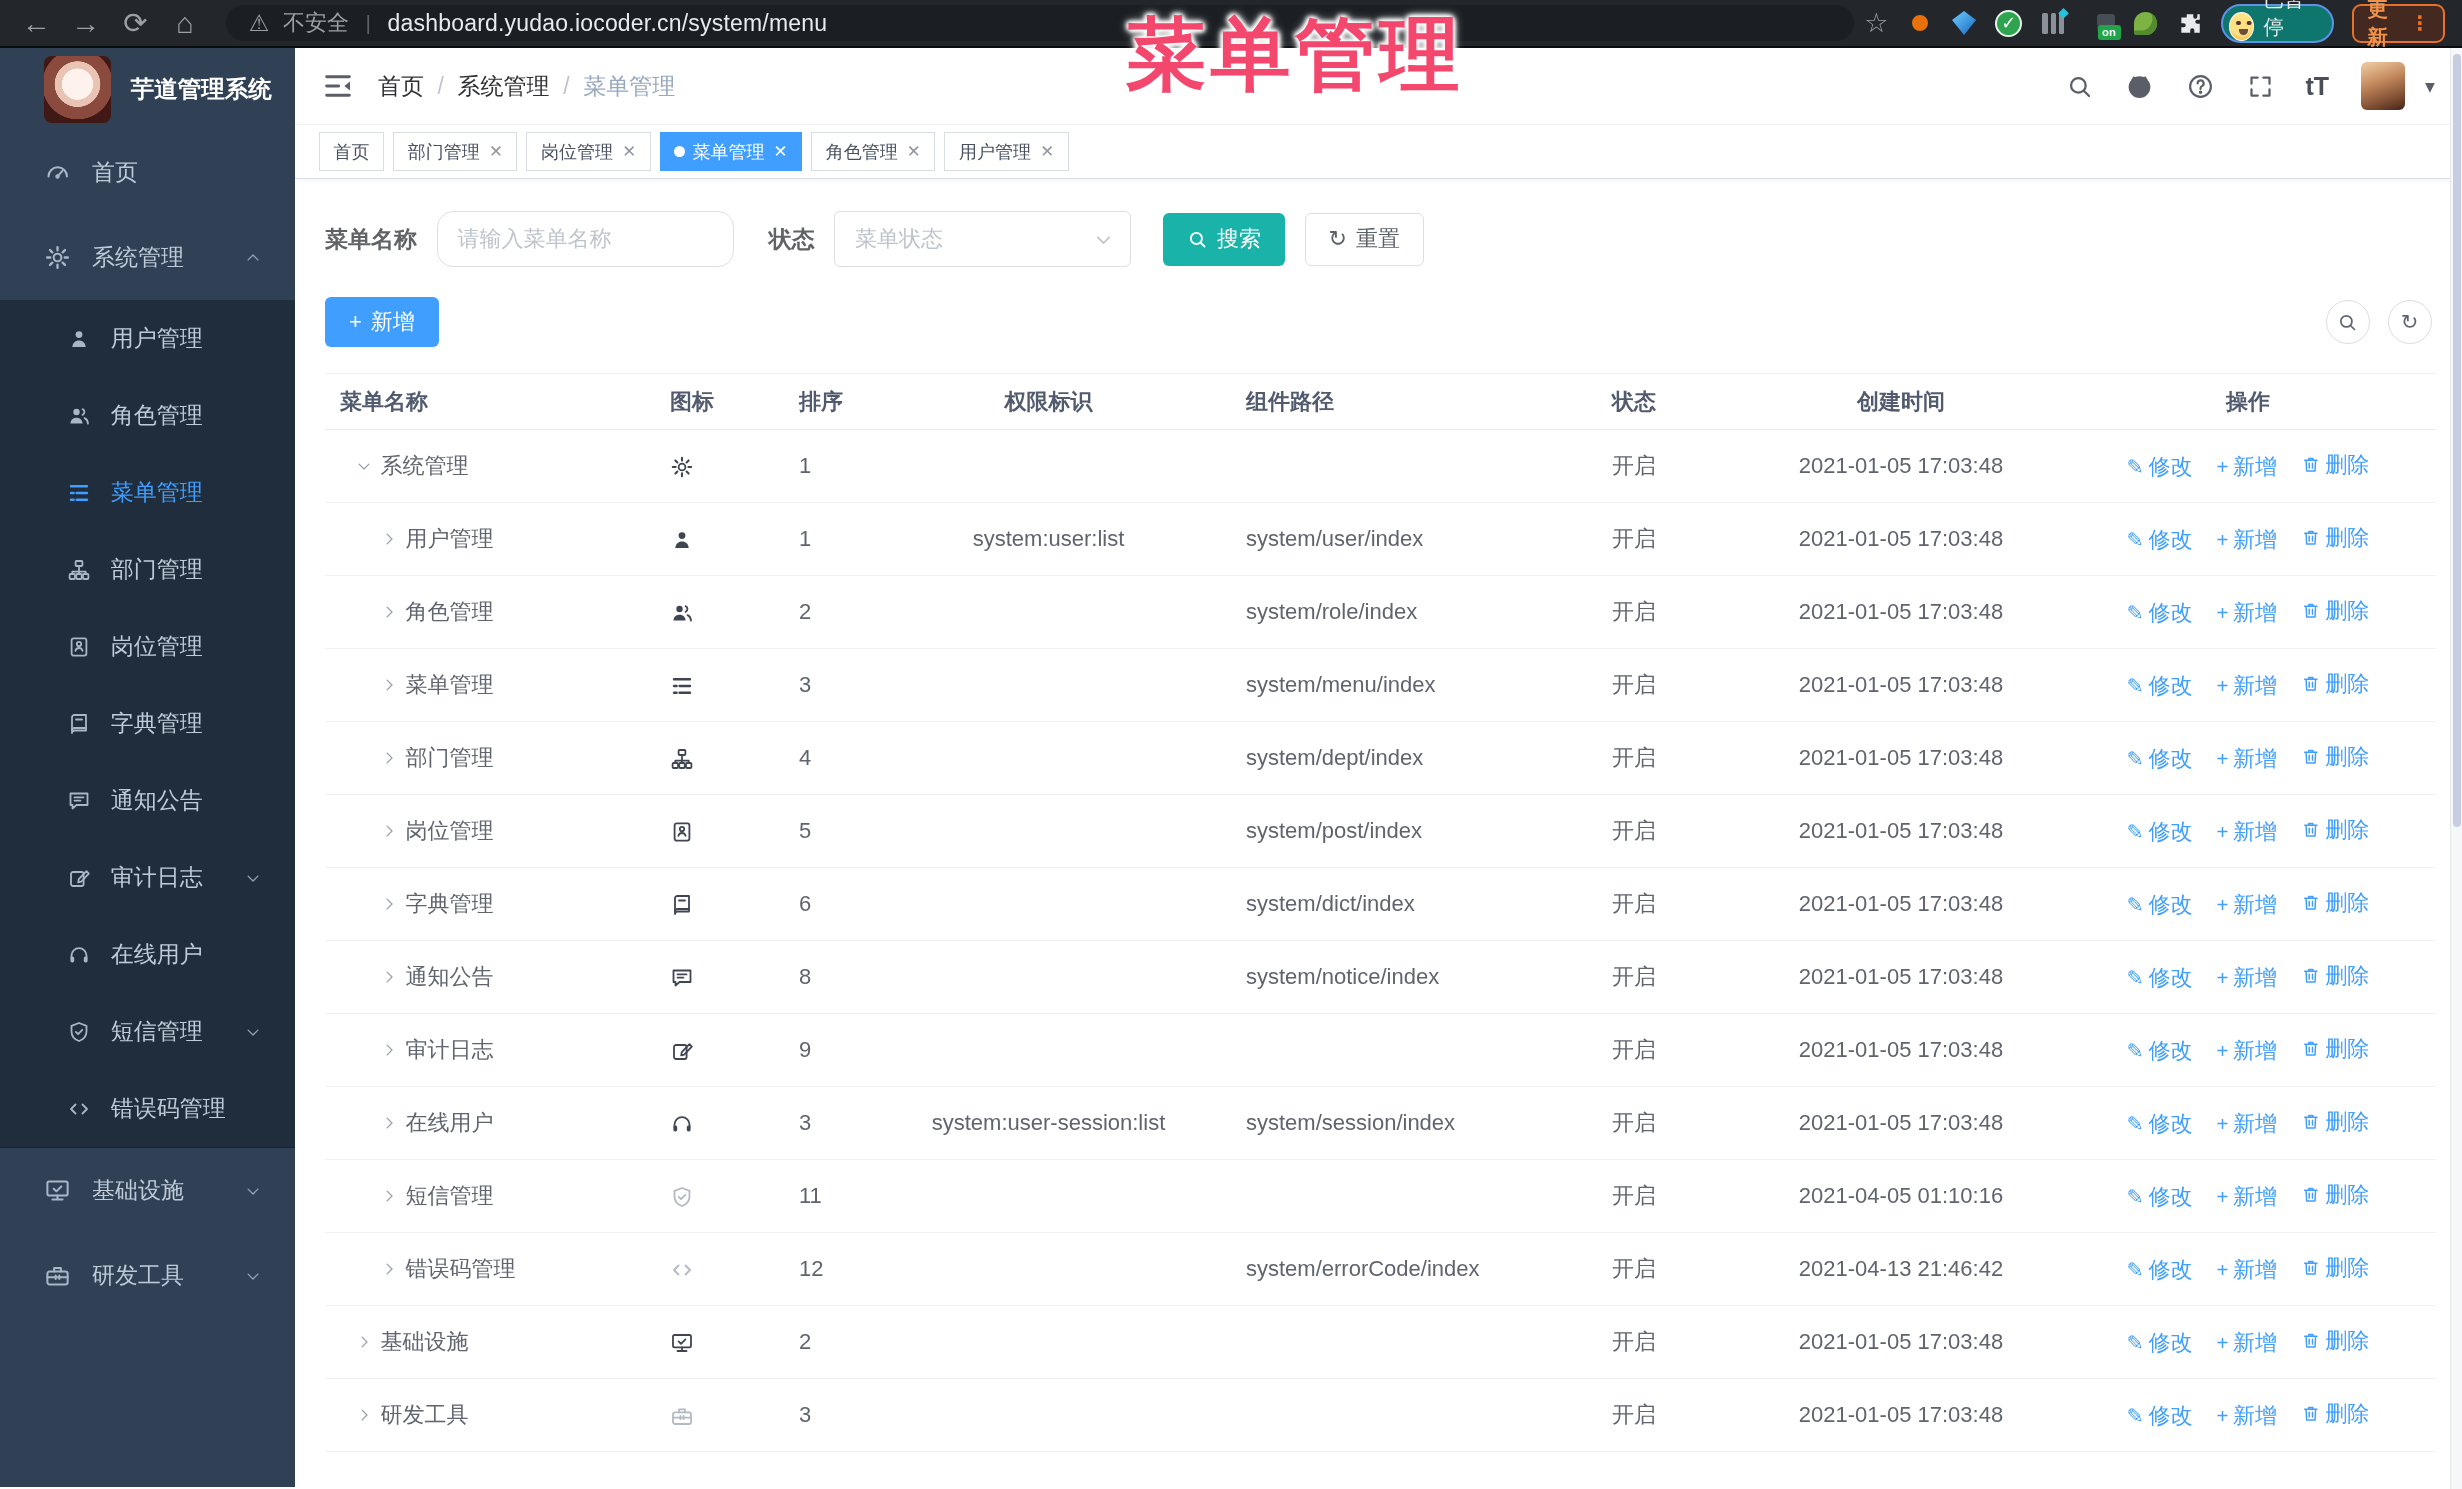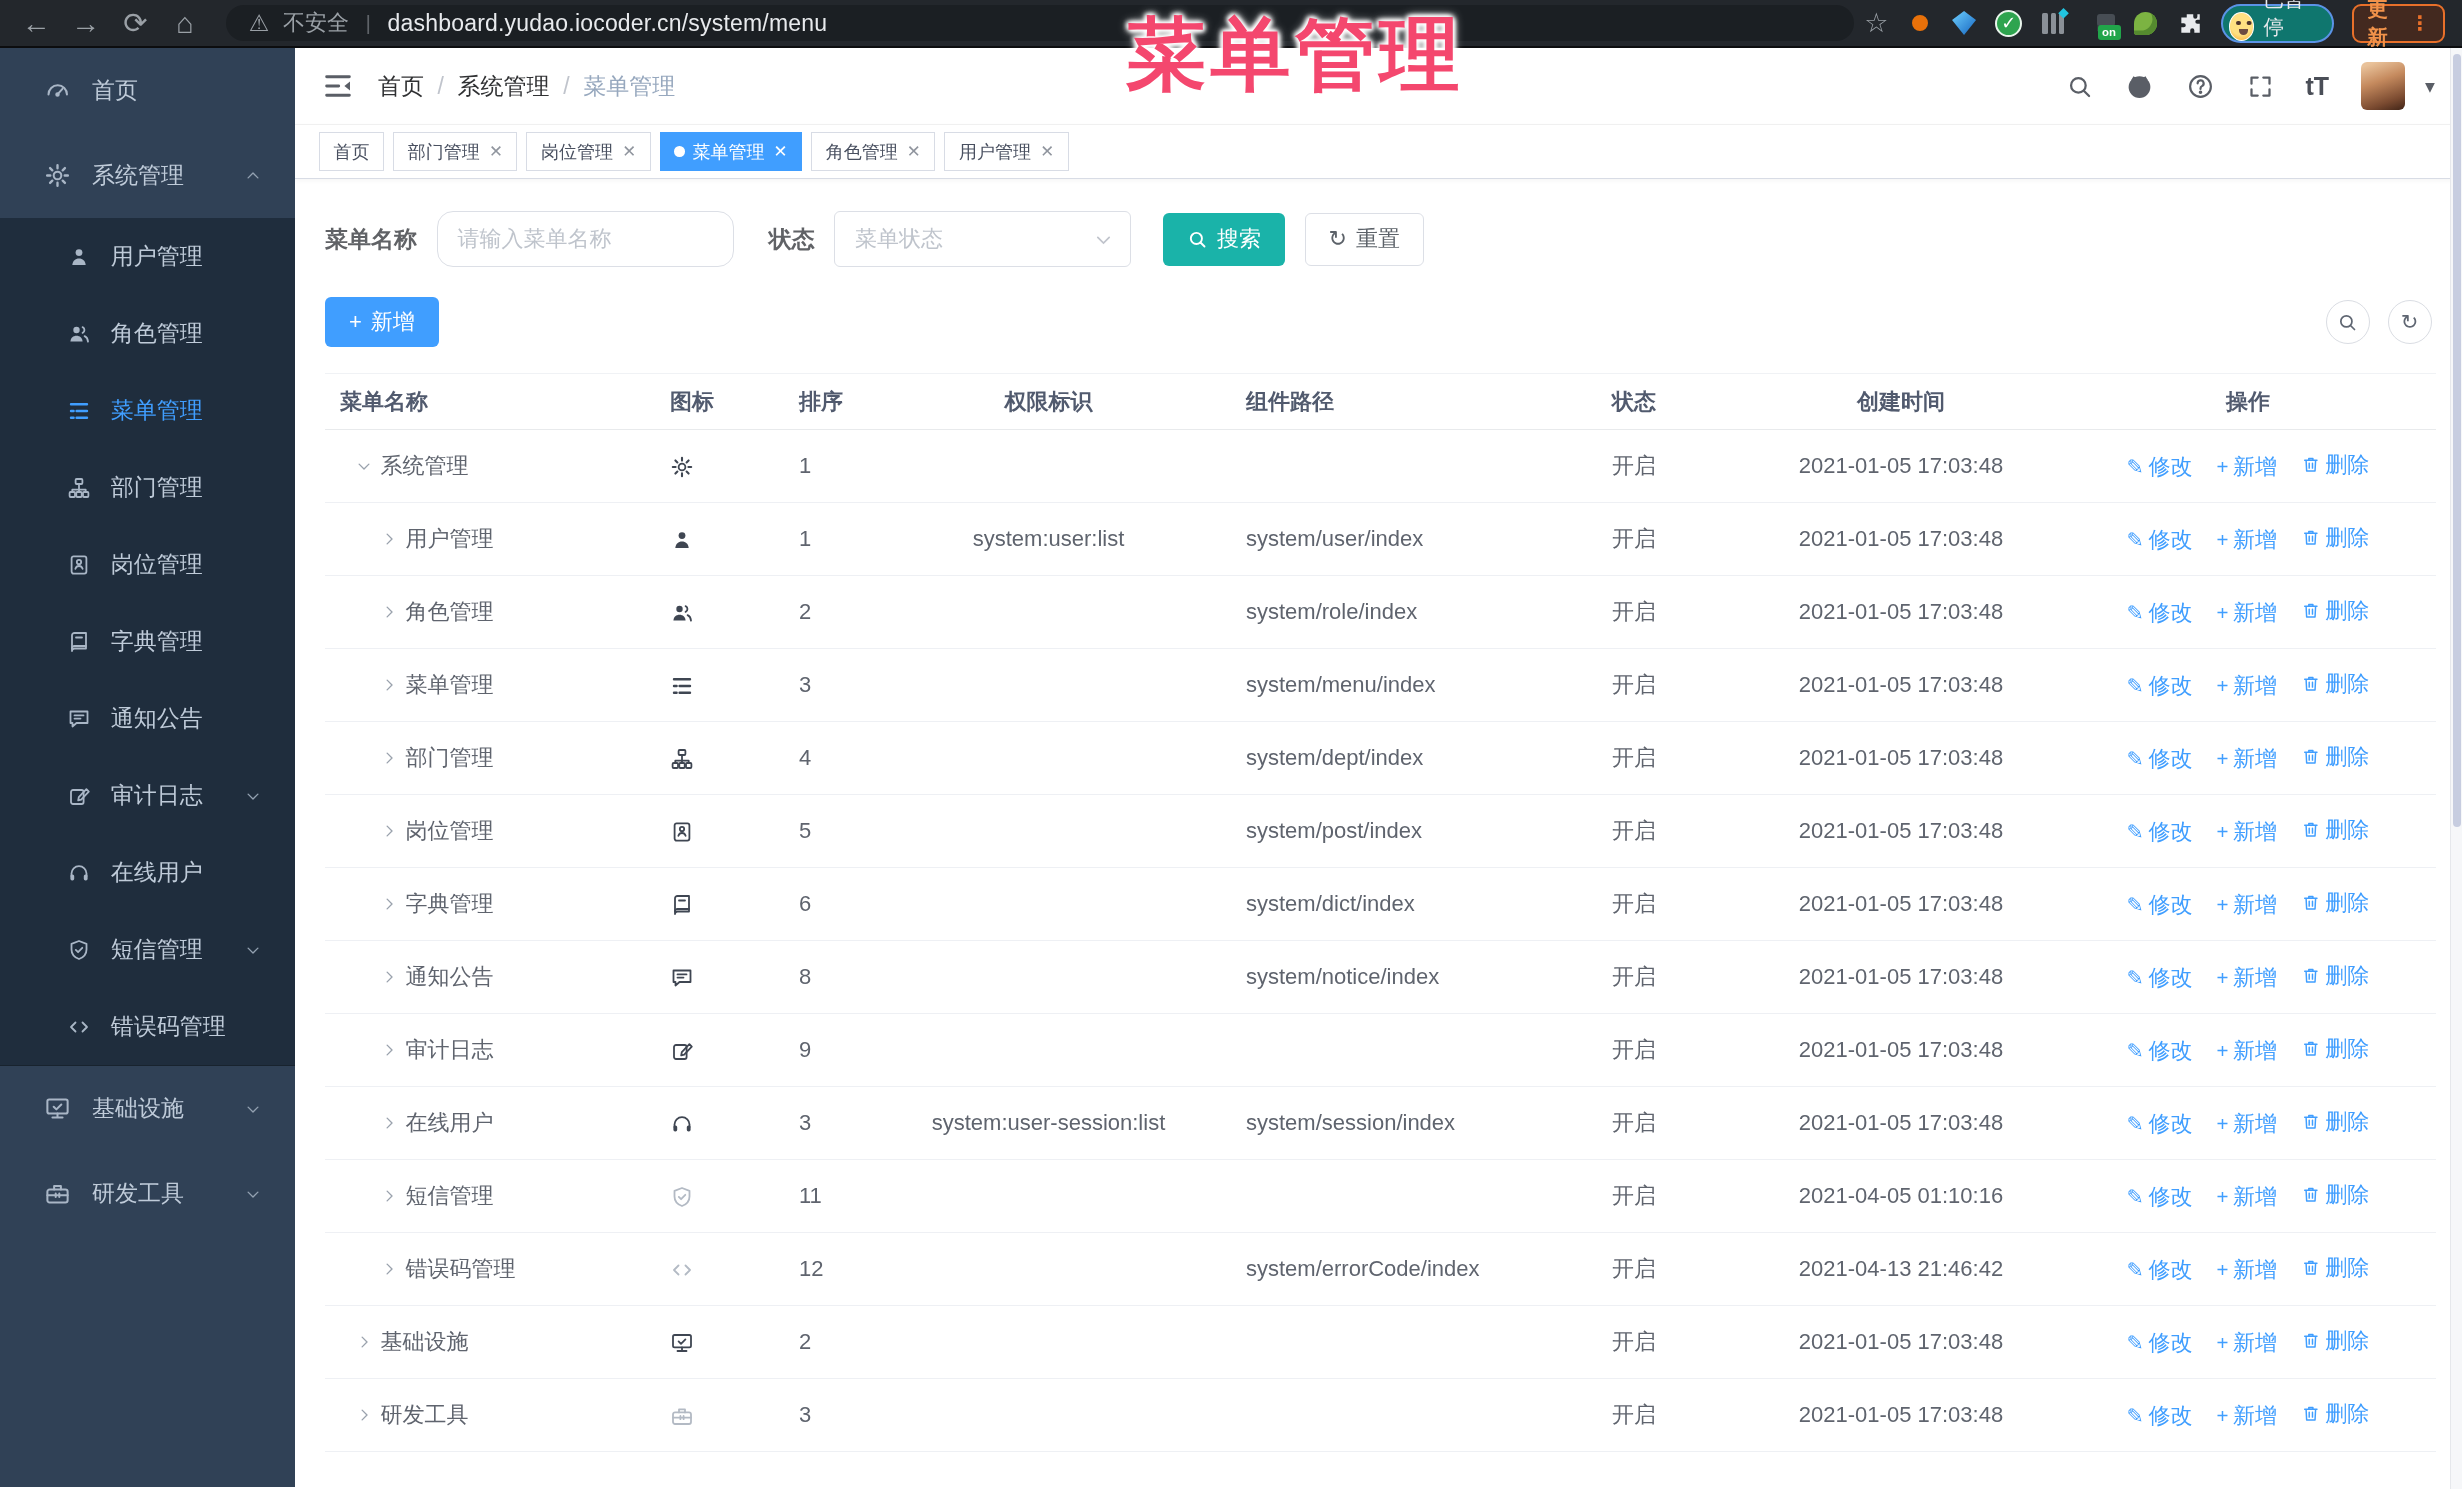--- a/index.html
+++ b/index.html
@@ -201,20 +201,24 @@
       <div class="update-pill">
         <span>更新</span>
         <span class="update-dots">⋮</span>
       </div>
     </div>
   </div>
 
   <div class="app">
 
     <aside class="sidebar">
+      <div class="logo-row">
+        <span class="logo-img"></span>
+        <span class="logo-title">芋道管理系统</span>
+      </div>
       <nav id="side-menu">
           <div class="side-item l1">
             <span class="s-ic">
               <svg viewBox="0 0 24 24" width="27" height="27" fill="none" stroke="currentColor" stroke-width="1.8" stroke-linecap="round" stroke-linejoin="round">
                 <path d="M4 15.5a8.2 8.2 0 1 1 16.4 0"></path>
                 <path d="M12 15.5l4.4-5"></path>
                 <circle cx="12" cy="15.5" r="1.1" fill="currentColor"></circle>
               </svg>
             </span>
             <span>首页</span>

